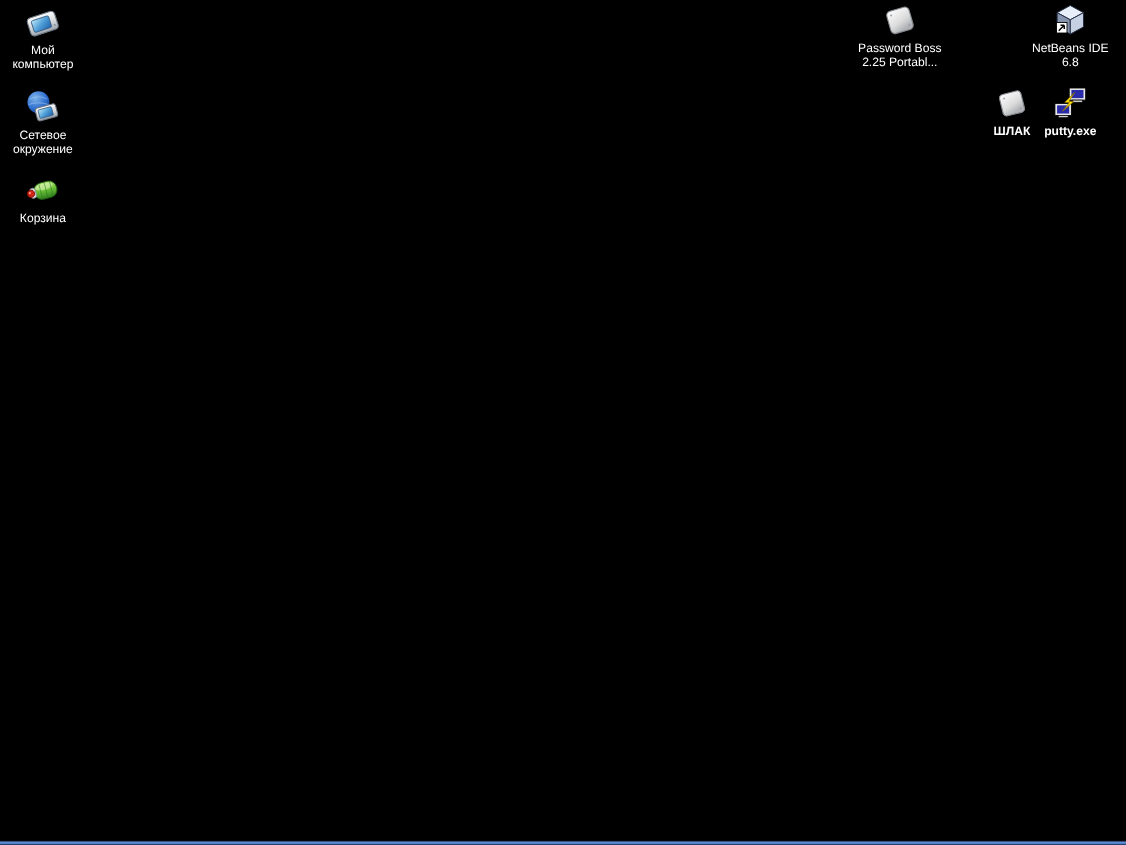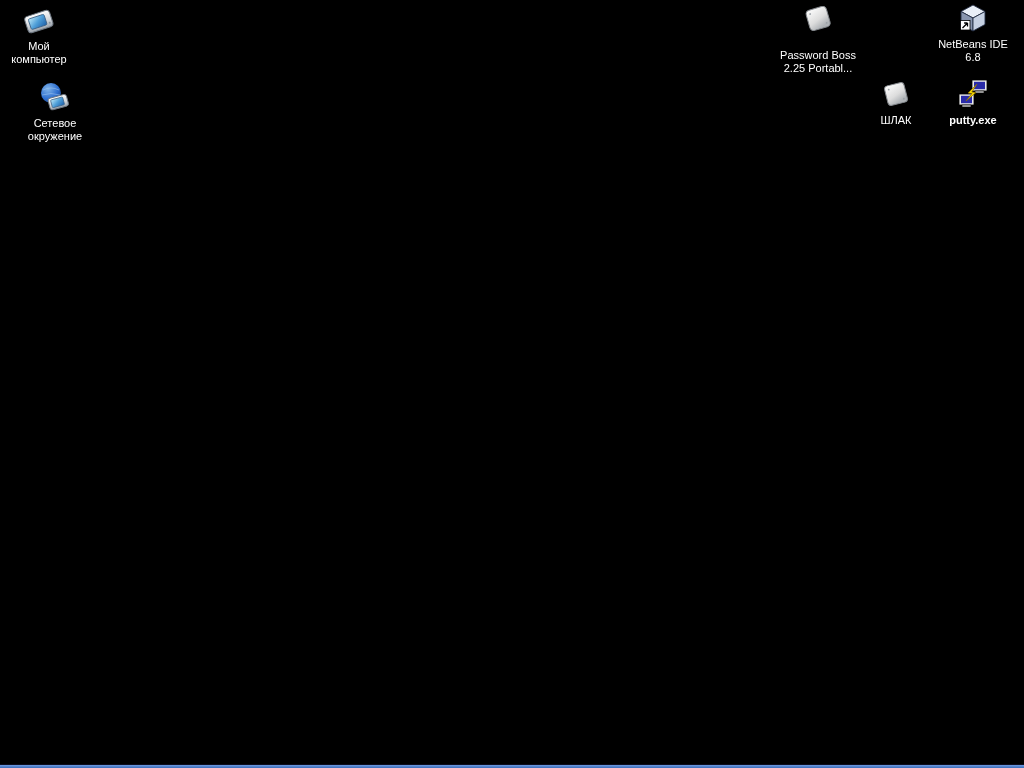--- a/index.html
+++ b/index.html
@@ -24,28 +24,28 @@
   .icon-label{
     margin-top:4px;
     color:#ffffff;
     font-size:11px;line-height:13px;
     text-align:center;
     white-space:pre-line;
     text-shadow:1px 1px 1px #000;
   }
   
   .cell-mycomp  {left:-1px;top:4px;}
-  .cell-network {left:-1px;top:81px;padding-left:16px;}
+  .cell-network {left:-1px;top:81px;}
   .cell-recycle {left:-1px;top:157px;}
   
-  .cell-pwboss  {left:778px;top:2px;gap:11px;}
+  .cell-pwboss  {left:778px;top:2px;}
   .cell-far     {left:856px;top:2px;}
   .cell-netbeans{left:933px;top:2px;}
   .cell-firefox {left:778px;top:78px;}
-  .cell-shlak   {left:856px;top:78px;}
+  .cell-shlak   {left:880px;top:78px;font-weight:bold;}
   .cell-putty   {left:933px;top:78px;font-weight:bold;}
 
   .taskbar-dark-line{
     position:absolute;left:0;bottom:3px;width:1024px;height:1px;
     background:#0d0d1f;
   }
   .taskbar-edge{
     position:absolute;left:0;bottom:0;width:1024px;height:3px;
     background:linear-gradient(#6f9ce0,#3a6cba);
   }
@@ -112,20 +112,35 @@
         <g transform="rotate(-15 20 22)">
           <rect x="10" y="15" width="19" height="12" rx="2.5" fill="url(#silver)" stroke="#6e7781" stroke-width="0.9"></rect>
           <rect x="12.5" y="17" width="12.5" height="8" rx="1" fill="url(#screenblue)" stroke="#3a5f85" stroke-width="0.7"></rect>
         </g>
       </svg>
     </span>
     <div class="icon-label">Сетевое
 окружение</div>
   </div>
 
+  <div class="icon-cell cell-recycle">
+    <span class="icon-glyph">
+      <svg width="32" height="32" viewBox="0 0 32 32">
+        <g transform="rotate(-14 16 17)">
+          <rect x="8" y="9" width="21" height="15" rx="7" fill="url(#binbody)" stroke="#1e5a12" stroke-width="0.8"></rect>
+          <ellipse cx="18" cy="13" rx="8" ry="3" fill="#e6f7c0" opacity="0.55"></ellipse>
+          <path d="M14 10 v13 M19 9.5 v14 M24 10 v13" stroke="#2d7d1d" stroke-width="0.8" opacity="0.6"></path>
+          <rect x="4.5" y="12" width="5" height="9" rx="2" fill="#d9dde0" stroke="#8a9097" stroke-width="0.8"></rect>
+          <circle cx="5" cy="16.5" r="3.2" fill="#d42616" stroke="#7e0f06" stroke-width="0.8"></circle>
+          <circle cx="4.2" cy="15.6" r="1" fill="#ff9d92"></circle>
+        </g>
+      </svg>
+    </span>
+    <div class="icon-label">Корзина</div>
+  </div>
 
   <div class="icon-cell cell-pwboss">
     <span class="icon-glyph">
       <svg width="32" height="32" viewBox="0 0 32 32">
         <g transform="rotate(-16 16 16)">
           <rect x="5.5" y="6" width="21" height="21" rx="4" fill="url(#paper)" stroke="#83878c" stroke-width="1"></rect>
           <circle cx="9.5" cy="10" r="0.9" fill="#9aa0a6"></circle>
           <circle cx="23" cy="23" r="0.9" fill="#9aa0a6"></circle>
         </g>
       </svg>

